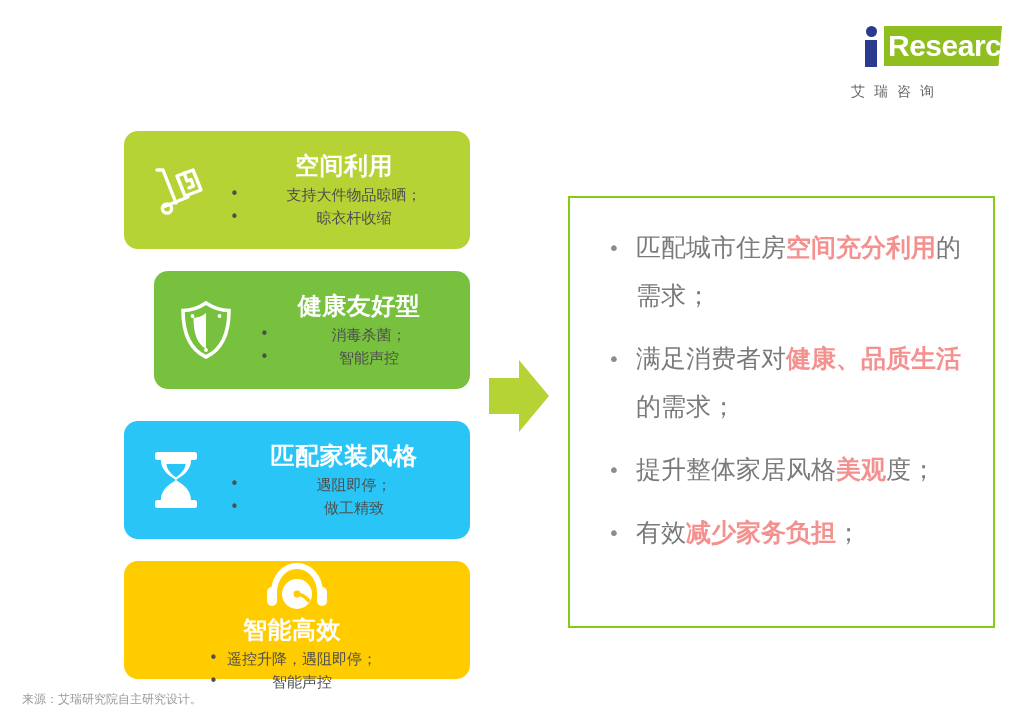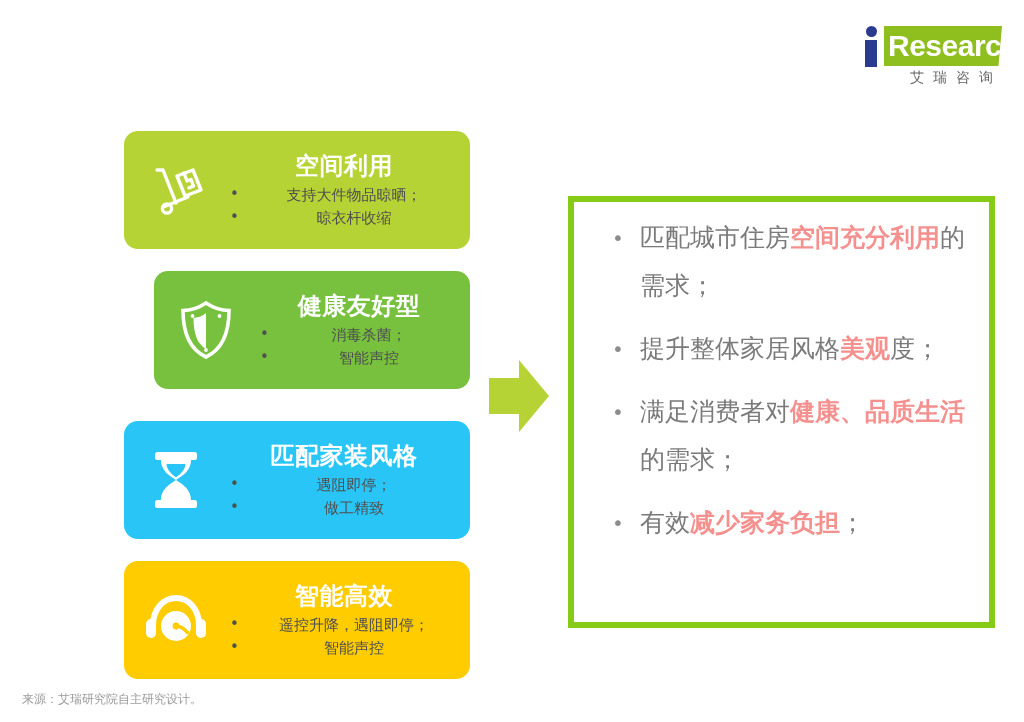--- a/index.html
+++ b/index.html
@@ -60,22 +60,22 @@
     left: 26px;
     top: 6px;
     font-size: 30px;
     font-weight: bold;
     color: #ffffff;
     letter-spacing: -0.5px;
     line-height: 36px;
     font-family: "Liberation Sans", sans-serif;
   }
   .logo-cn {
-    margin-top: 2px;
-    text-align: right;
+    margin-top: 16px;
+    text-align: left;
     font-size: 14px;
     color: #666666;
     letter-spacing: 9px;
     padding-left: 9px;
     font-family: "DejaVu Sans", sans-serif;
   }
 
   
   .cards {
     position: absolute;
@@ -146,23 +146,23 @@
     height: 72px;
   }
 
   
   .panel {
     position: absolute;
     left: 568px;
     top: 196px;
     width: 427px;
     height: 432px;
-    border: 6px solid #84cc16;
+    border: 2px solid #84cc16;
     box-sizing: border-box;
-    padding: 12px 18px 0 22px;
+    padding: 26px 18px 0 22px;
   }
   .panel-list {
     list-style: none;
     margin: 0;
     padding: 0;
   }
   .panel-list li {
     position: relative;
     padding-left: 44px;
     font-size: 25px;
@@ -260,21 +260,21 @@
     </div>
     <div class="card-body">
       <div class="card-title">匹配家装风格</div>
       <ul class="card-sub">
         <li>遇阻即停；</li>
         <li>做工精致</li>
       </ul>
     </div>
   </div>
 
-  <div class="card" style="background: rgb(255, 204, 0);">
+  <div class="card" style="background: rgb(255, 204, 0); flex-direction: column;">
     <div class="card-icon">
       <svg width="64" height="54" viewBox="0 0 64 54" fill="none">
         <path d="M9 32 C9 16 19.5 5 32 5 C44.5 5 55 16 55 32" stroke="#ffffff" stroke-width="6" fill="none" stroke-linecap="round"></path>
         <rect x="2" y="26" width="10" height="19" rx="5" fill="#ffffff"></rect>
         <rect x="52" y="26" width="10" height="19" rx="5" fill="#ffffff"></rect>
         <circle cx="32" cy="33" r="15" fill="#ffffff"></circle>
         <path d="M32 33 C36 33 40 35.5 43.5 39.5" stroke="#ffcc00" stroke-width="3.6" fill="none" stroke-linecap="round"></path>
         <circle cx="32" cy="33" r="3.4" fill="#ffcc00"></circle>
       </svg>
     </div>
@@ -291,19 +291,19 @@
 
 <div class="arrow">
   <svg width="60" height="72" viewBox="0 0 60 72">
     <polygon points="0,18 30,18 30,0 60,36 30,72 30,54 0,54" fill="#b5d334"></polygon>
   </svg>
 </div>
 
 <div class="panel">
   <ul class="panel-list">
     <li><span>匹配城市住房</span><span class="hl">空间充分利用</span><span>的需求；</span></li>
+    <li><span>满足消费者对</span><span class="hl">健康、品质生活</span><span>的需求；</span></li>
     <li><span>提升整体家居风格</span><span class="hl">美观</span><span>度；</span></li>
-    <li><span>满足消费者对</span><span class="hl">健康、品质生活</span><span>的需求；</span></li>
     <li><span>有效</span><span class="hl">减少家务负担</span><span>；</span></li>
   </ul>
 </div>
 
 <div class="footer">来源：艾瑞研究院自主研究设计。</div>
 
 </body></html>

